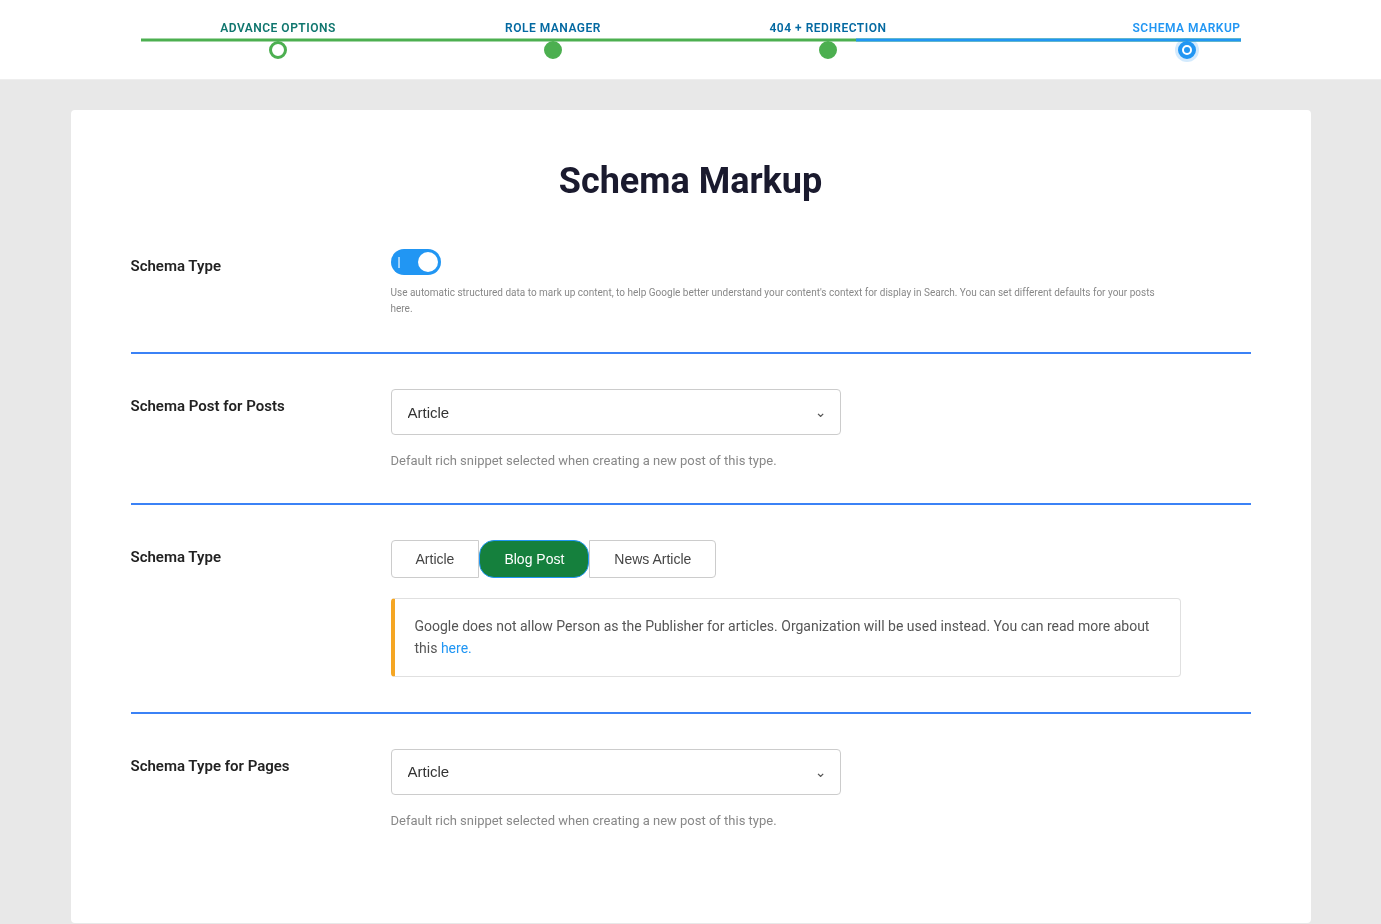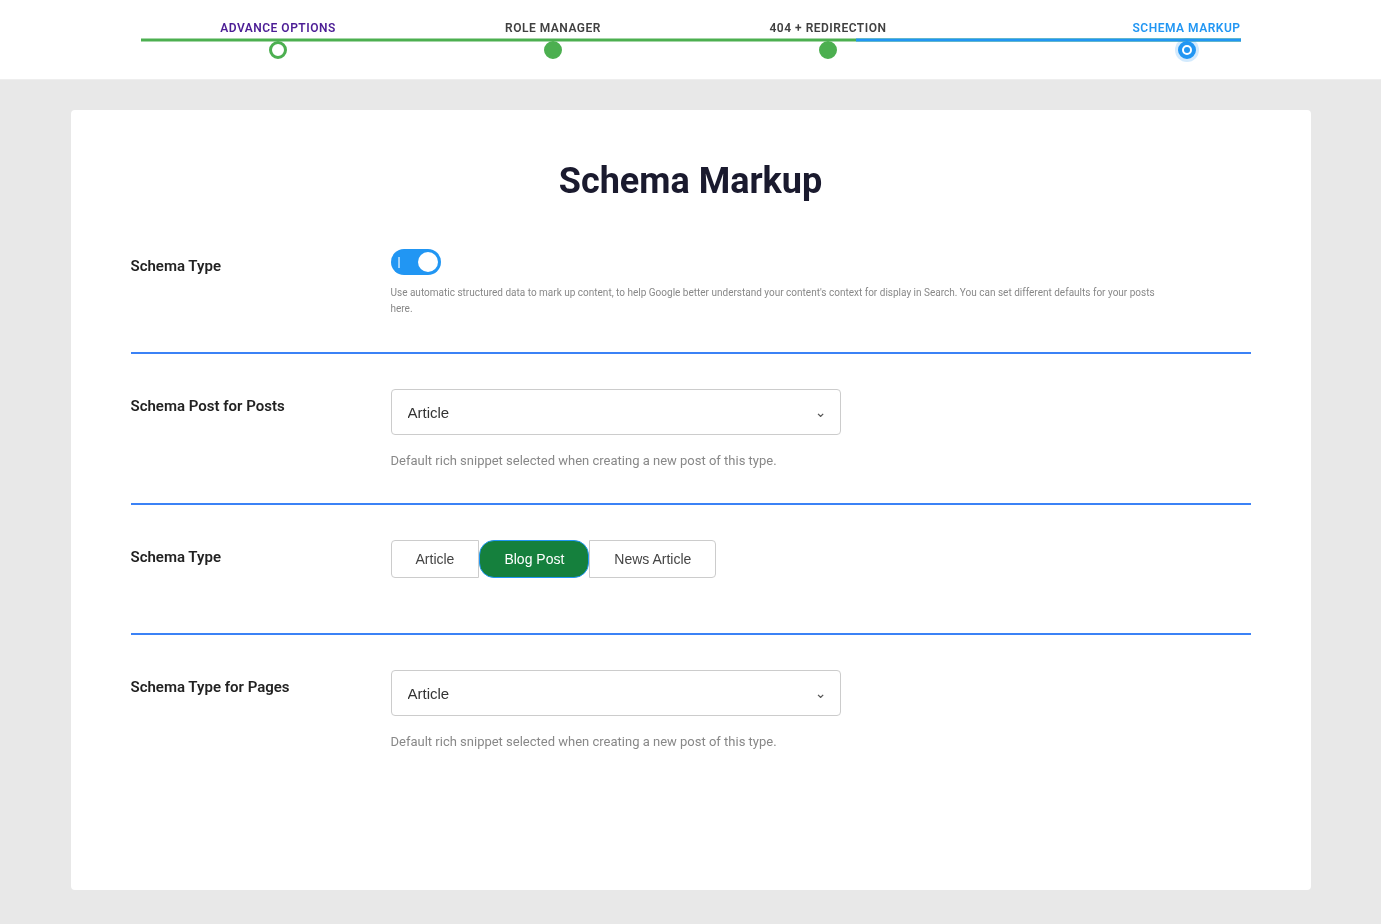--- a/index.html
+++ b/index.html
@@ -67,29 +67,29 @@
     .wizard-step:last-child {
       align-items: flex-end;
     }
 
     .step-label {
       font-size: 12px;
       font-weight: 600;
       letter-spacing: 0.5px;
       text-transform: uppercase;
       margin-bottom: 8px;
-      color: #404040;
+      color: #0369a1;
     }
 
     .step-label.active {
       color: #2196f3;
     }
 
     .step-label.completed {
-      color: #4c1d95;
+      color: #0f766e;
     }
 
     .step-dot {
       width: 18px;
       height: 18px;
       border-radius: 50%;
       border: 3px solid #4caf50;
       background: #fff;
       position: relative;
       z-index: 3;
@@ -395,20 +395,23 @@
   </div>
 
   <div class="form-row">
     <div class="form-label">Schema Type</div>
     <div class="form-control">
       <div class="btn-group">
         <button class="btn-group-item">Article</button>
         <button class="btn-group-item active">Blog Post</button>
         <button class="btn-group-item">News Article</button>
       </div>
+      <div class="warning-box">
+        <span>Google does not allow Person as the Publisher for articles. Organization will be used instead. You can read more about this </span><a href="#">here.</a>
+      </div>
     </div>
   </div>
 
   <div class="form-row" style="border-bottom: none;">
     <div class="form-label">Schema Type for Pages</div>
     <div class="form-control">
       <div class="select-wrapper">
         <select>
           <option>Article</option>
           <option>Blog Post</option>

